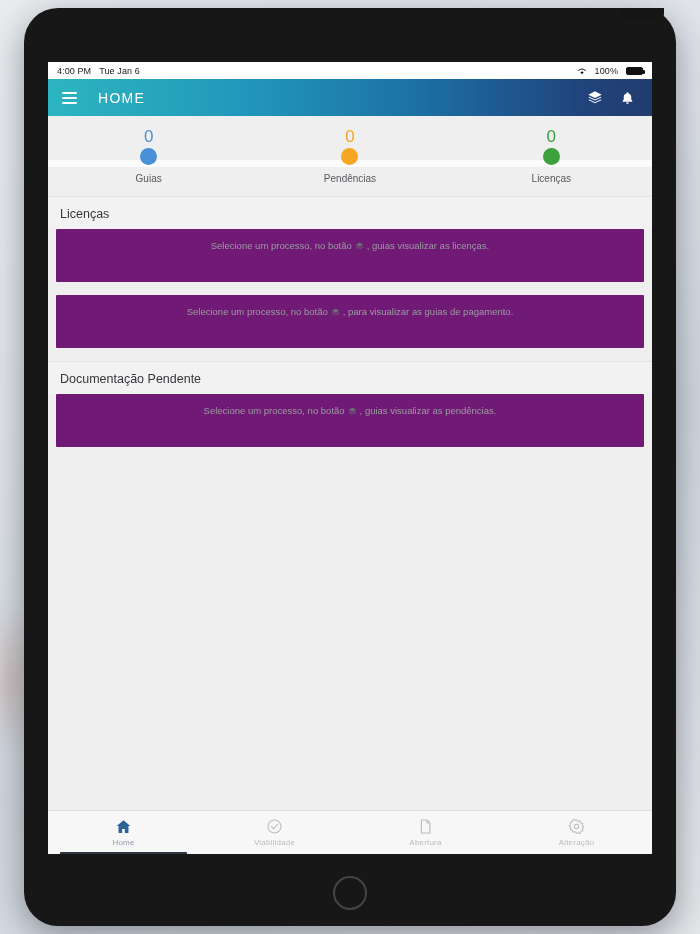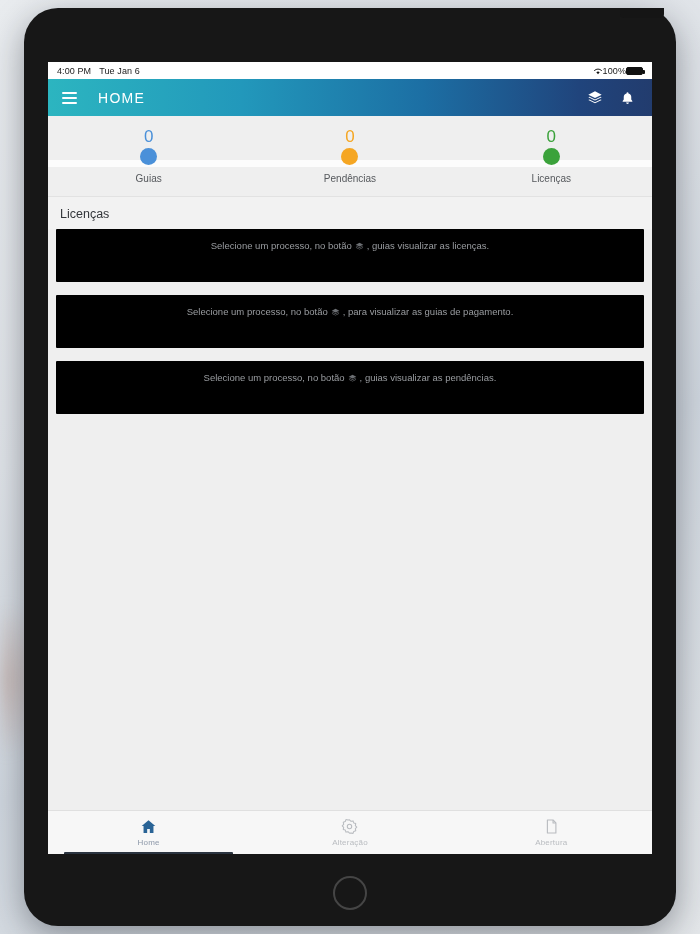--- a/index.html
+++ b/index.html
@@ -74,21 +74,21 @@
     background: #ffffff;
     display: flex;
     align-items: center;
     padding: 0 9px;
     font-size: 9px;
     color: #1a1a1a;
     flex: none;
     letter-spacing: .1px;
   }
   .status-left { display: flex; align-items: center; gap: 8px; }
-  .status-right { margin-left: auto; display: flex; align-items: center; gap: 0; justify-content: flex-end; }
+  .status-right { margin-left: auto; display: flex; align-items: center; gap: 8px; justify-content: flex-end; }
   .wifi-icon { display: inline-block; width: 10px; height: 8px; }
   .battery-icon {
     width: 17px; height: 8px;
     border: 1px solid #111;
     border-radius: 2px;
     position: relative;
     background: #111;
   }
   .battery-icon::after {
     content: "";
@@ -162,21 +162,21 @@
   .content { flex: 1; background: #efefef; overflow: hidden; }
 
   .section-header {
     background: #f2f2f2;
     padding: 10px 12px 8px 12px;
     font-size: 12.5px;
     color: #33363a;
     border-top: 1px solid #e2e2e2;
   }
   .section-body {
-    background: #000000;
+    background: #701a75;
     margin: 0 8px;
     height: 53px;
     display: flex;
     align-items: flex-start;
     justify-content: center;
     padding-top: 11px;
     border-radius: 1px;
   }
   .section-msg {
     font-size: 9.5px;
@@ -323,20 +323,21 @@
               <path d="M12 2 L22 7 L12 12 L2 7 Z"></path>
               <path d="M12 14.2 L3.6 10 L2 10.8 L12 15.8 L22 10.8 L20.4 10 Z"></path>
               <path d="M12 18.4 L3.6 14.2 L2 15 L12 20 L22 15 L20.4 14.2 Z"></path>
             </svg>
           </span>
           <span>, para visualizar as guias de pagamento.</span>
         </div>
       </div>
       <div class="section-gap"></div>
 
+      <div class="section-header">Documentação Pendente</div>
       <div class="section-body">
         <div class="section-msg">
           <span>Selecione um processo, no botão</span>
           <span>
             <svg class="msg-icon" viewBox="0 0 24 24" fill="#6c6f73">
               <path d="M12 2 L22 7 L12 12 L2 7 Z"></path>
               <path d="M12 14.2 L3.6 10 L2 10.8 L12 15.8 L22 10.8 L20.4 10 Z"></path>
               <path d="M12 18.4 L3.6 14.2 L2 15 L12 20 L22 15 L20.4 14.2 Z"></path>
             </svg>
           </span>
@@ -350,40 +351,49 @@
 
       <div class="tab active">
         <span>
           <svg class="tab-icon" viewBox="0 0 24 24" fill="#2a6496">
             <path d="M12 3.2 L2.4 11.2 h2.6 V21 h5.1 v-5.6h3.8V21h5.1v-9.8h2.6z"></path>
           </svg>
         </span>
         <span class="tab-label">Home</span>
       </div>
 
+      <div class="tab">
+        <span>
+          <svg class="tab-icon" viewBox="0 0 24 24" fill="none" stroke="#b9bcc0" stroke-width="1.5">
+            <circle cx="12" cy="12" r="9.2"></circle>
+            <path d="M7.6 12.3 l3 3 L16.6 8.8" stroke-linecap="round" stroke-linejoin="round"></path>
+          </svg>
+        </span>
+        <span class="tab-label">Viabilidade</span>
+      </div>
+
+      <div class="tab">
+        <span>
+          <svg class="tab-icon" viewBox="0 0 24 24" fill="none" stroke="#b9bcc0" stroke-width="1.6">
+            <path d="M6.2 2.8h8l4 4v14.4H6.2z" stroke-linejoin="round"></path>
+            <path d="M14.2 2.8v4.2h4" stroke-linejoin="round"></path>
+          </svg>
+        </span>
+        <span class="tab-label">Abertura</span>
+      </div>
 
       <div class="tab">
         <span>
           <svg class="tab-icon" viewBox="0 0 24 24" fill="none" stroke="#b9bcc0" stroke-width="1.5">
             <path d="M12 2.6l2.1 2.1 2.9-.6 1 2.8 2.8 1-.6 2.9 2.1 2.1-2.1 2.1.6 2.9-2.8 1-1 2.8-2.9-.6L12 21.4 9.9 19.3l-2.9.6-1-2.8-2.8-1 .6-2.9L1.7 11l2.1-2.1-.6-2.9 2.8-1 1-2.8 2.9.6z" stroke-linejoin="round"></path>
             <circle cx="12" cy="12" r="3.1"></circle>
           </svg>
         </span>
         <span class="tab-label">Alteração</span>
       </div>
 
-      <div class="tab">
-        <span>
-          <svg class="tab-icon" viewBox="0 0 24 24" fill="none" stroke="#b9bcc0" stroke-width="1.6">
-            <path d="M6.2 2.8h8l4 4v14.4H6.2z" stroke-linejoin="round"></path>
-            <path d="M14.2 2.8v4.2h4" stroke-linejoin="round"></path>
-          </svg>
-        </span>
-        <span class="tab-label">Abertura</span>
-      </div>
-
 
     </div>
 
   </div>
 
   <div class="home-button"></div>
 </div>
 
 </body></html>

